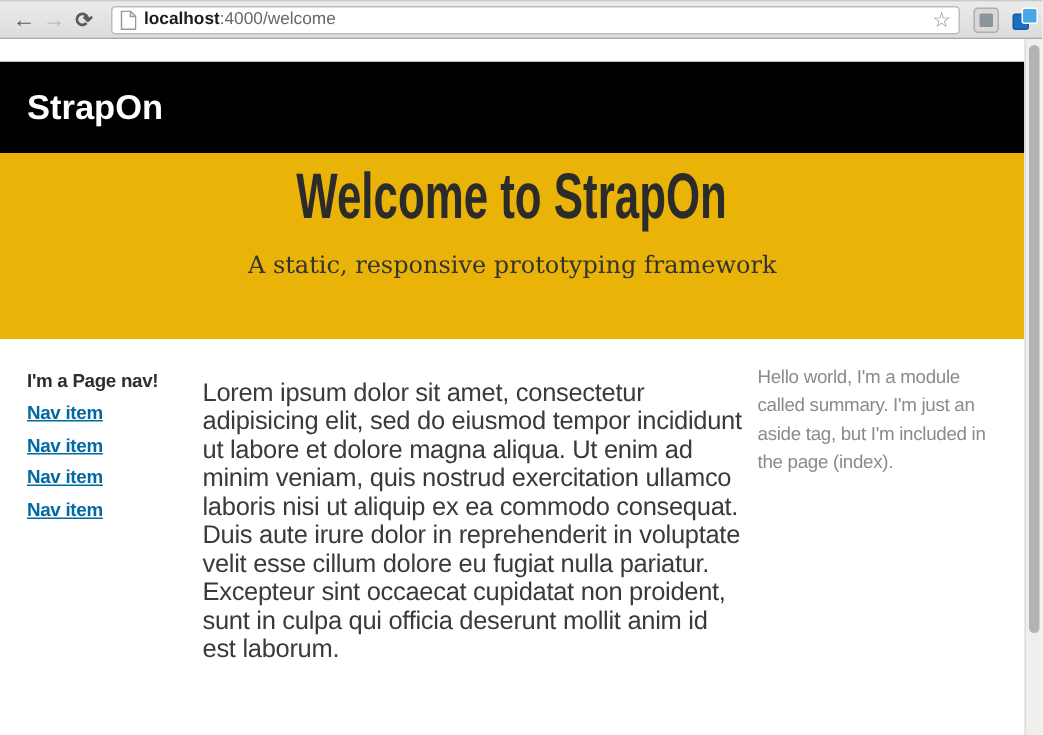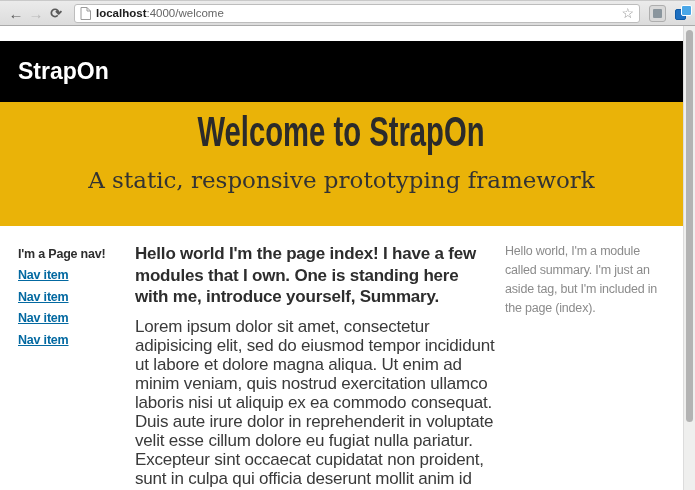--- a/index.html
+++ b/index.html
@@ -46,21 +46,21 @@
   .page { position:absolute; top:41px; left:0; width:683px; height:464px; background:#fff; overflow:hidden; }
 
   .site-header { height:61px; background:#000; display:flex; align-items:center; padding-left:18px; }
   .logo { color:#fff; font-size:23px; font-weight:bold; letter-spacing:0; }
 
   .hero { height:124px; background:#eab308; text-align:center; overflow:hidden; }
   .hero-title { margin-top:5px; font-size:43px; line-height:48px; font-weight:bold; color:#2b2b2b;
                 display:inline-block; transform:scaleX(0.68); transform-origin:center;
                 font-family:"Liberation Sans", sans-serif; letter-spacing:0; white-space:nowrap; }
   .hero-sub { margin-top:12px; font-family:"DejaVu Serif","Liberation Serif",serif;
-              font-size:23px; color:#333; }
+              font-size:16px; color:#333; }
 
   .content { display:flex; align-items:flex-start; height:279px; overflow:hidden;
              font-family:Liberation Sans, sans-serif; }
   .page-nav { width:102px; margin-left:18px; padding-top:21px; font-size:12.5px; }
   .page-nav .nav-title { font-weight:bold; color:#2e2e2e; margin-bottom:8px; letter-spacing:-0.2px; }
   .page-nav a { display:block; color:#0369a1; font-weight:bold; text-decoration:underline;
                 margin-bottom:8.5px; line-height:13px; letter-spacing:-0.2px; cursor:pointer; }
 
   .main-col { width:361px; margin-left:15px; padding-top:17px; }
   .main-col h2 { font-size:17px; line-height:21.5px; font-weight:bold; color:#2d2d2d; letter-spacing:-0.2px; }
@@ -121,21 +121,20 @@
 
     <nav class="page-nav">
       <div class="nav-title">I'm a Page nav!</div>
       <a>Nav item</a>
       <a>Nav item</a>
       <a>Nav item</a>
       <a>Nav item</a>
     </nav>
 
     <div class="main-col">
-      <h2>Hello world I'm the page index! I have a few modules that I own. One is standing here with me, introduce yourself, Summary.</h2>
       <p class="body">Lorem ipsum dolor sit amet, consectetur adipisicing elit, sed do eiusmod tempor incididunt ut labore et dolore magna aliqua. Ut enim ad minim veniam, quis nostrud exercitation ullamco laboris nisi ut aliquip ex ea commodo consequat. Duis aute irure dolor in reprehenderit in voluptate velit esse cillum dolore eu fugiat nulla pariatur. Excepteur sint occaecat cupidatat non proident, sunt in culpa qui officia deserunt mollit anim id est laborum.</p>
 
     </div>
 
     <aside class="aside-col">Hello world, I'm a module called summary. I'm just an aside tag, but I'm included in the page (index).</aside>
 
   </div>
 </div>
 
 <div class="scrollbar">

